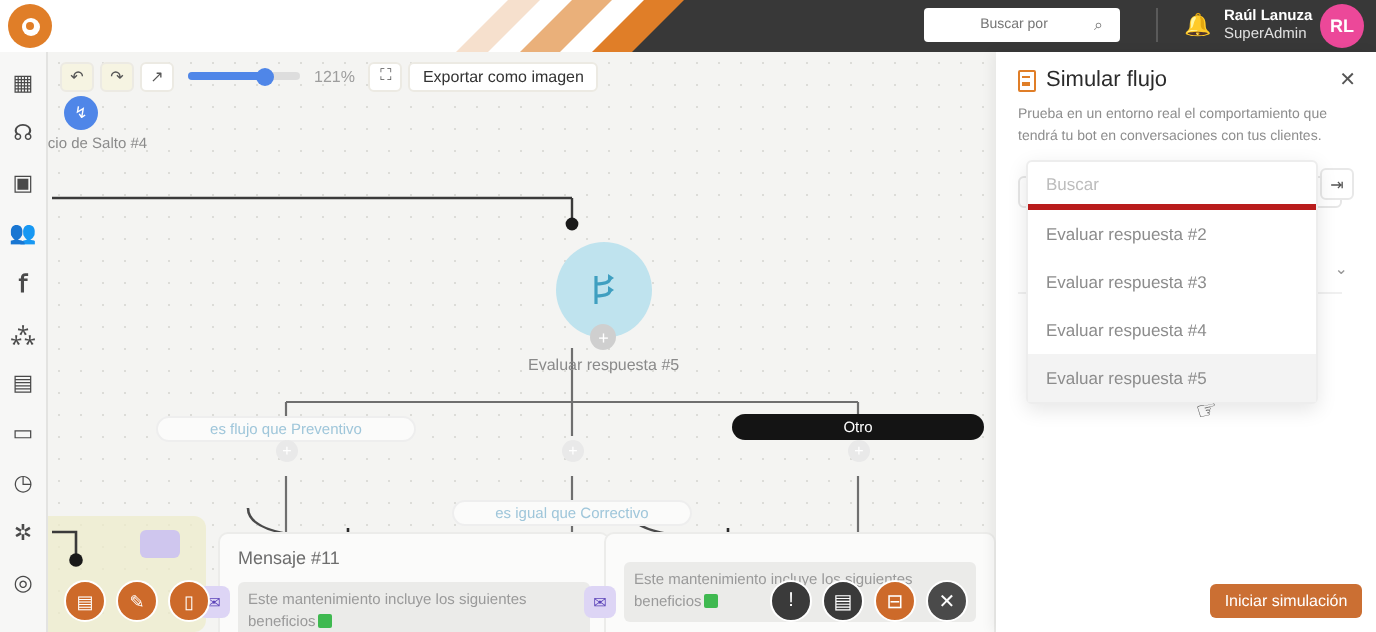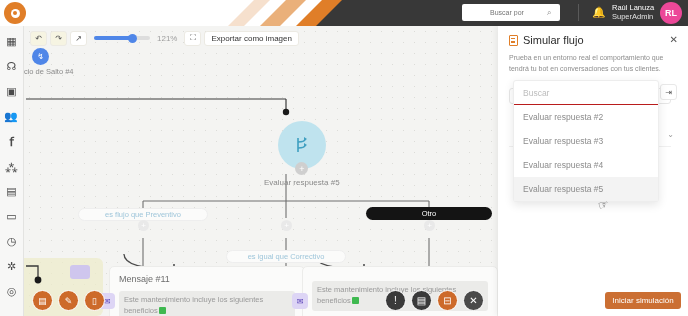--- a/index.html
+++ b/index.html
@@ -45,21 +45,21 @@
     background:#fff; border-radius:2px; z-index:3;
     display:flex; align-items:center; padding:0 5px;
   }
   .search-box input{
     border:0; outline:0; font-size:7px; color:#9a9a9a; width:80px;
     font-family:"Liberation Sans",sans-serif; background:transparent;text-align:center;
   }
   .search-ico{ font-size:8px; color:#777; }
   .divider-v{ position:absolute; left:578px; top:4px; width:1px; height:17px; background:#5a5a5a; z-index:3;}
   .bell{ position:absolute; left:592px; top:6px; font-size:11px; color:#e8e8e8; z-index:3;}
-  .user-name{ position:absolute; left:612px; top:3px; font-size:7.5px; color:#fff; font-weight:normal; z-index:3;}
+  .user-name{ position:absolute; left:612px; top:3px; font-size:7.5px; color:#fff; font-weight:bold; z-index:3;}
   .user-role{ position:absolute; left:612px; top:12px; font-size:7.5px; color:#e0e0e0; z-index:3;}
   .avatar{
     position:absolute; left:660px; top:2px; width:22px;height:22px;border-radius:50%;
     background:#ec4899; color:#fff; font-size:9px; font-weight:bold;
     display:flex;align-items:center;justify-content:center; z-index:3;
   }
 
   
   .sidebar{
     position:absolute; left:0; top:26px; width:24px; height:290px;
@@ -221,21 +221,21 @@
   .sim-chev{ position:absolute; right:14px; top:130px; font-size:8px; color:#999; z-index:80;}
 
   
   .dropdown{
     position:absolute; left:513px; top:80px; width:146px; height:122px;
     background:#fff; border:1px solid #ededed; border-radius:3px; z-index:90;
     box-shadow:0 3px 10px rgba(0,0,0,.10);
   }
   .dd-search{
     height:24px; display:flex; align-items:center; padding:0 9px;
-    font-size:8.5px; color:#bdbdbd; border-bottom:1px solid #b91c1c;
+    font-size:8.5px; color:#bdbdbd; border-bottom:3px solid #b91c1c;
   }
   .dd-item{
     height:24px; display:flex; align-items:center; padding:0 9px;
     font-size:8.5px; color:#8c8c8c;
   }
   .dd-item.sel{ background:#f3f3f3; }
   .cursor{
     position:absolute; left:598px; top:198px; font-size:12px; color:#4a4a4a; z-index:95;
     transform:rotate(-12deg);
   }

